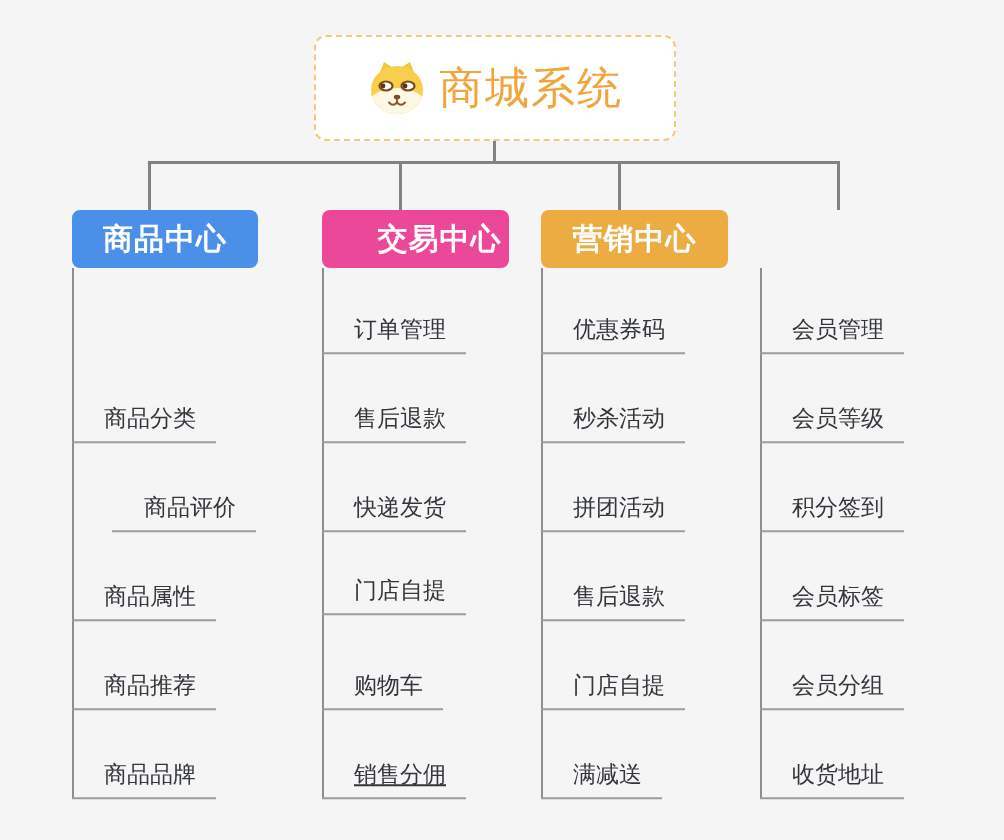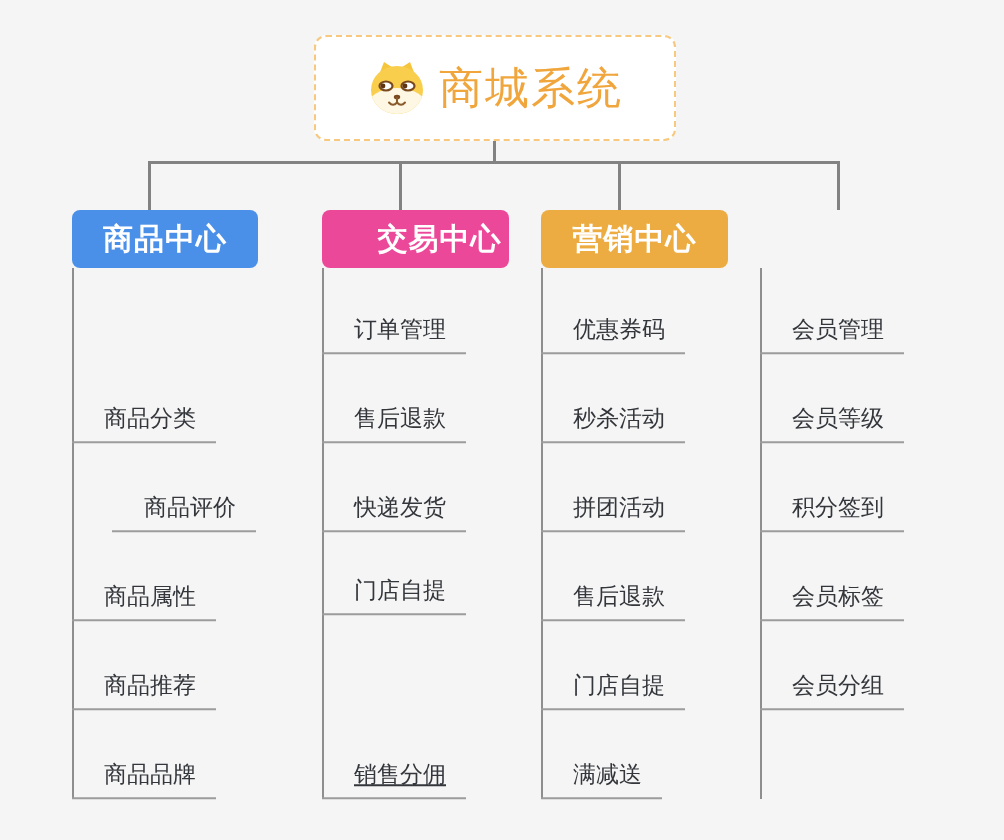--- a/index.html
+++ b/index.html
@@ -93,34 +93,36 @@
         <div class="leaf-item" style="top: 500px;">商品推荐</div>
         <div class="leaf-item" style="top: 589px;">商品品牌</div>
       </div>
       <div class="branch" style="left: 307px; width: 187px;">
         <div class="branch-header" style="background: #ec4899; padding-left: 48px;">交易中心</div>
         <div class="branch-stem"></div>
         <div class="leaf-item" style="top: 144px;">订单管理</div>
         <div class="leaf-item" style="top: 233px;">售后退款</div>
         <div class="leaf-item" style="top: 322px;">快递发货</div>
         <div class="leaf-item" style="top: 405px;">门店自提</div>
+        <div class="leaf-item" style="top: 500px;">购物车</div>
         <div class="leaf-item" style="top: 589px; text-decoration: underline;">销售分佣</div>
       </div>
       <div class="branch" style="left: 526px; width: 187px;">
         <div class="branch-header" style="background: rgb(236, 172, 65);">营销中心</div>
         <div class="branch-stem"></div>
         <div class="leaf-item" style="top: 144px;">优惠券码</div>
         <div class="leaf-item" style="top: 233px;">秒杀活动</div>
         <div class="leaf-item" style="top: 322px;">拼团活动</div>
         <div class="leaf-item" style="top: 411px;">售后退款</div>
         <div class="leaf-item" style="top: 500px;">门店自提</div>
         <div class="leaf-item" style="top: 589px;">满减送</div>
       </div>
       <div class="branch" style="left: 745px; width: 187px;">
         <div class="branch-stem"></div>
         <div class="leaf-item" style="top: 144px;">会员管理</div>
         <div class="leaf-item" style="top: 233px;">会员等级</div>
         <div class="leaf-item" style="top: 322px;">积分签到</div>
         <div class="leaf-item" style="top: 397px; margin-top: 14px;">会员标签</div>
         <div class="leaf-item" style="top: 500px;">会员分组</div>
+        <div class="leaf-item" style="top: 589px;">收货地址</div>
       </div>
     </div>
 </div>
 
 </body></html>

